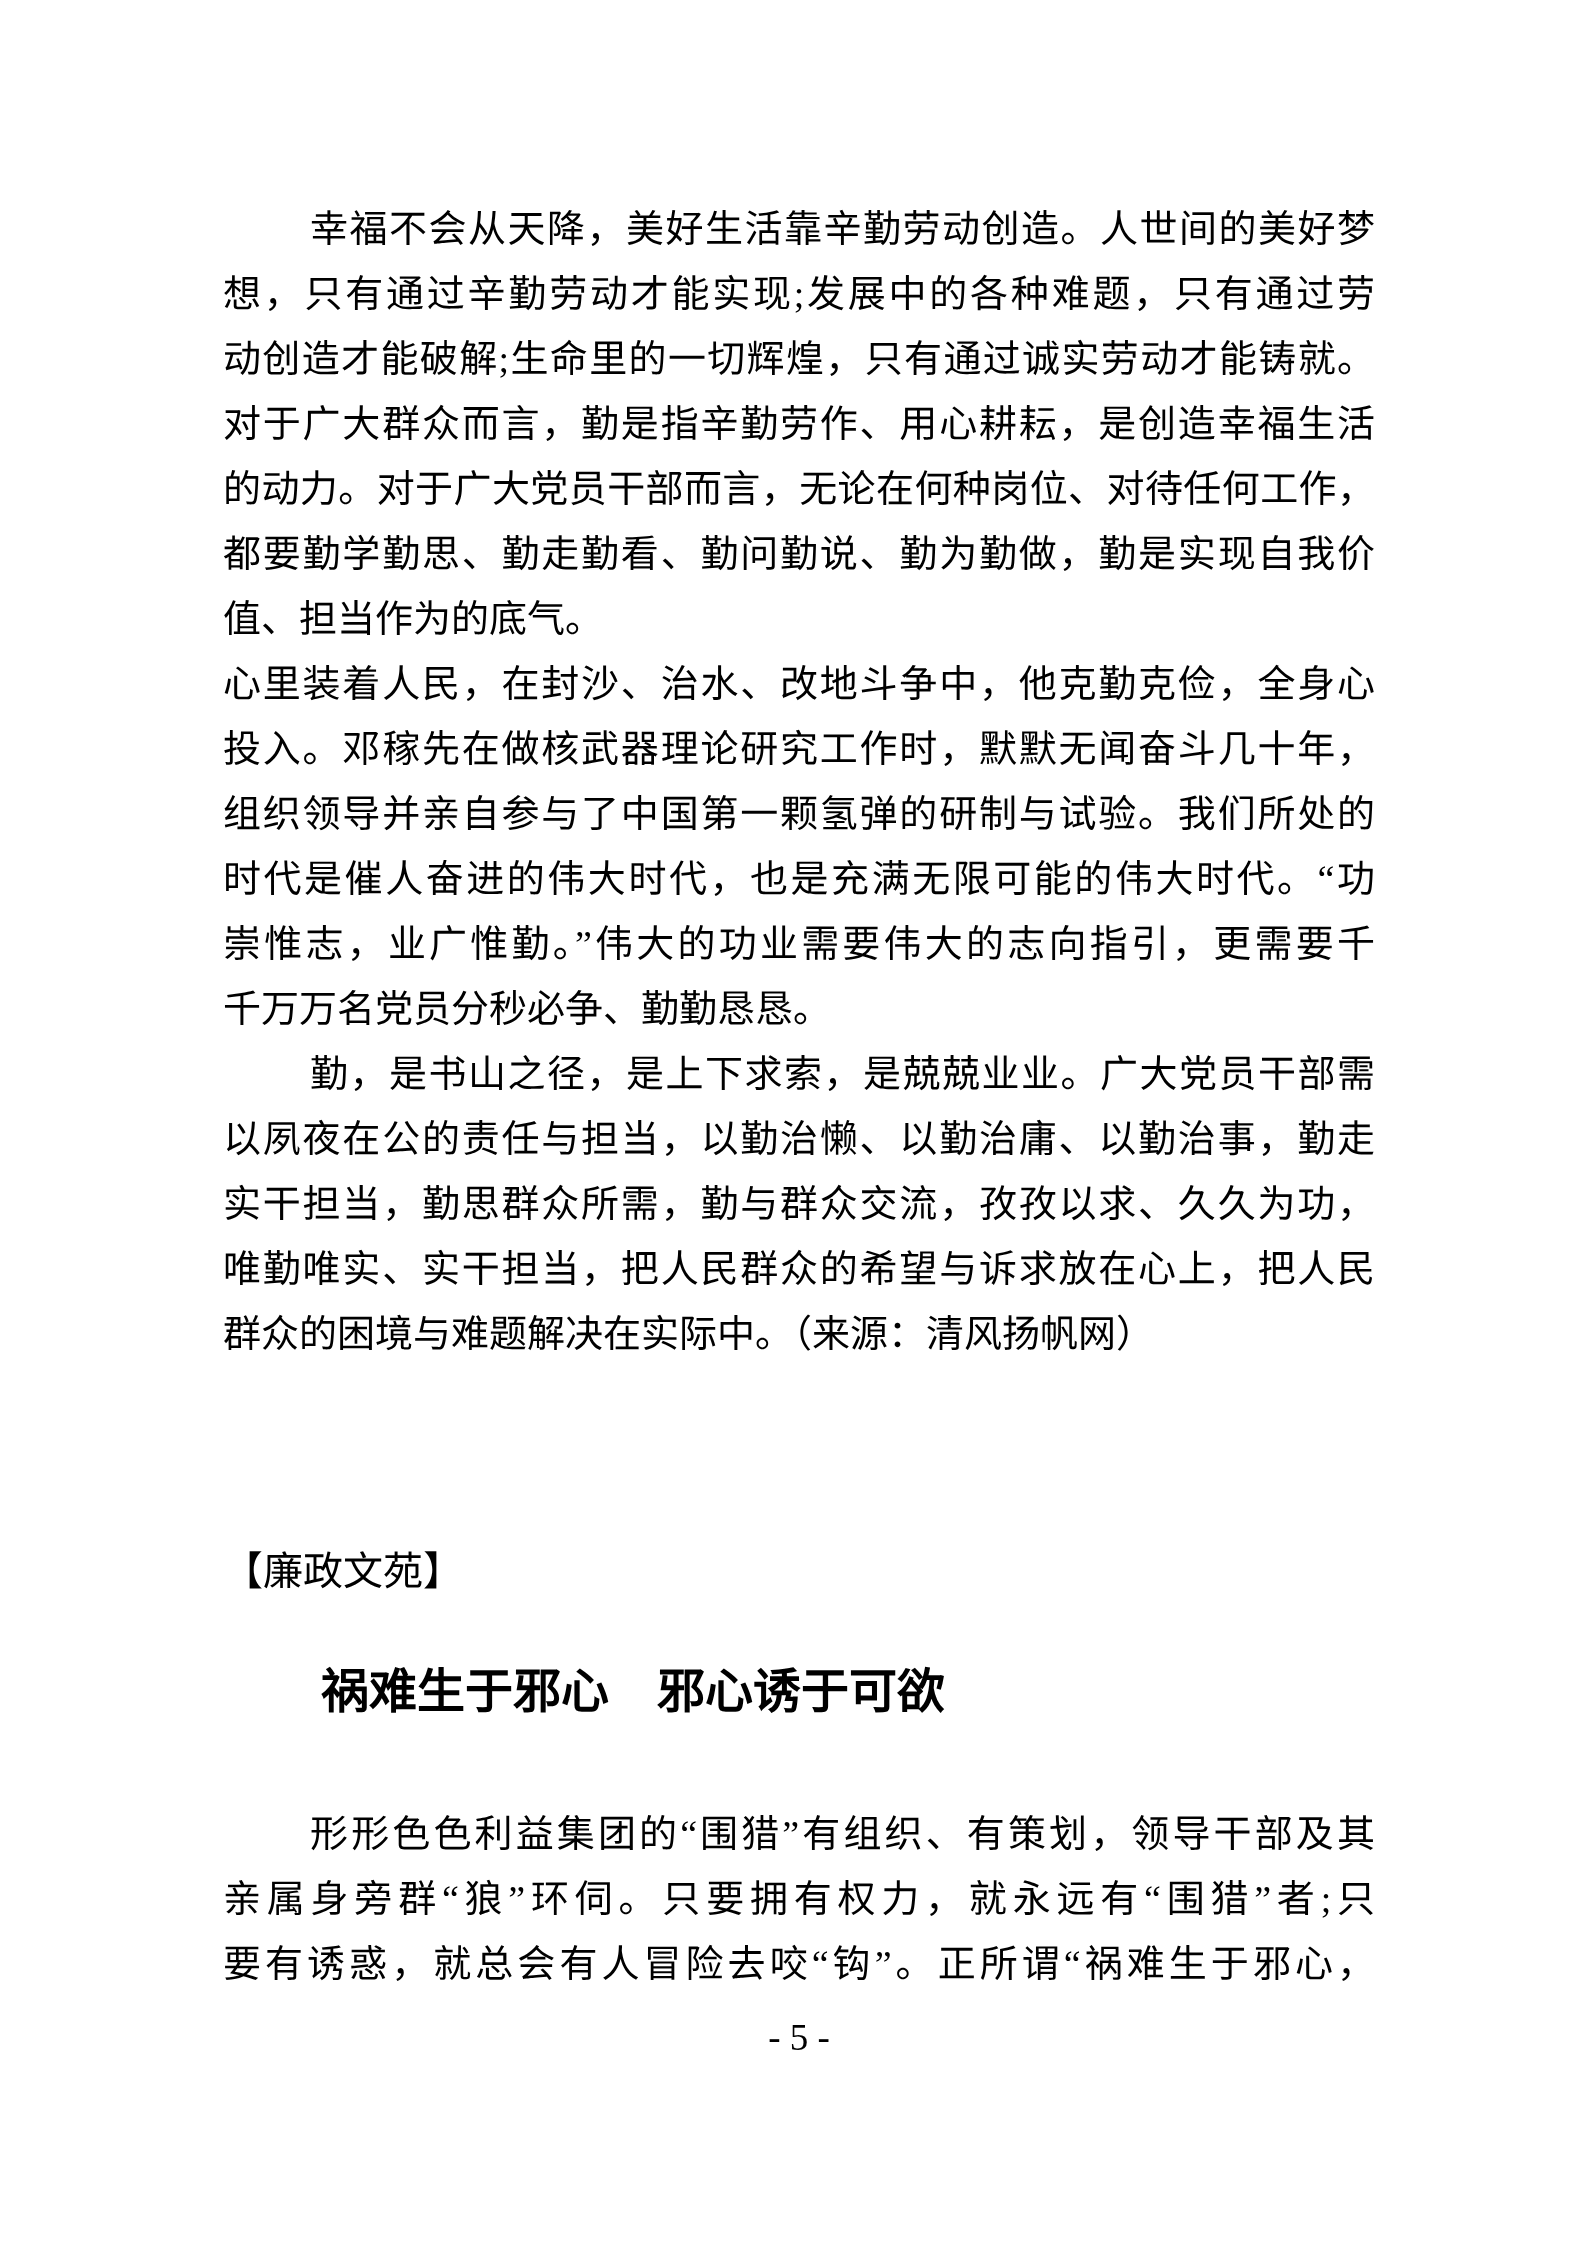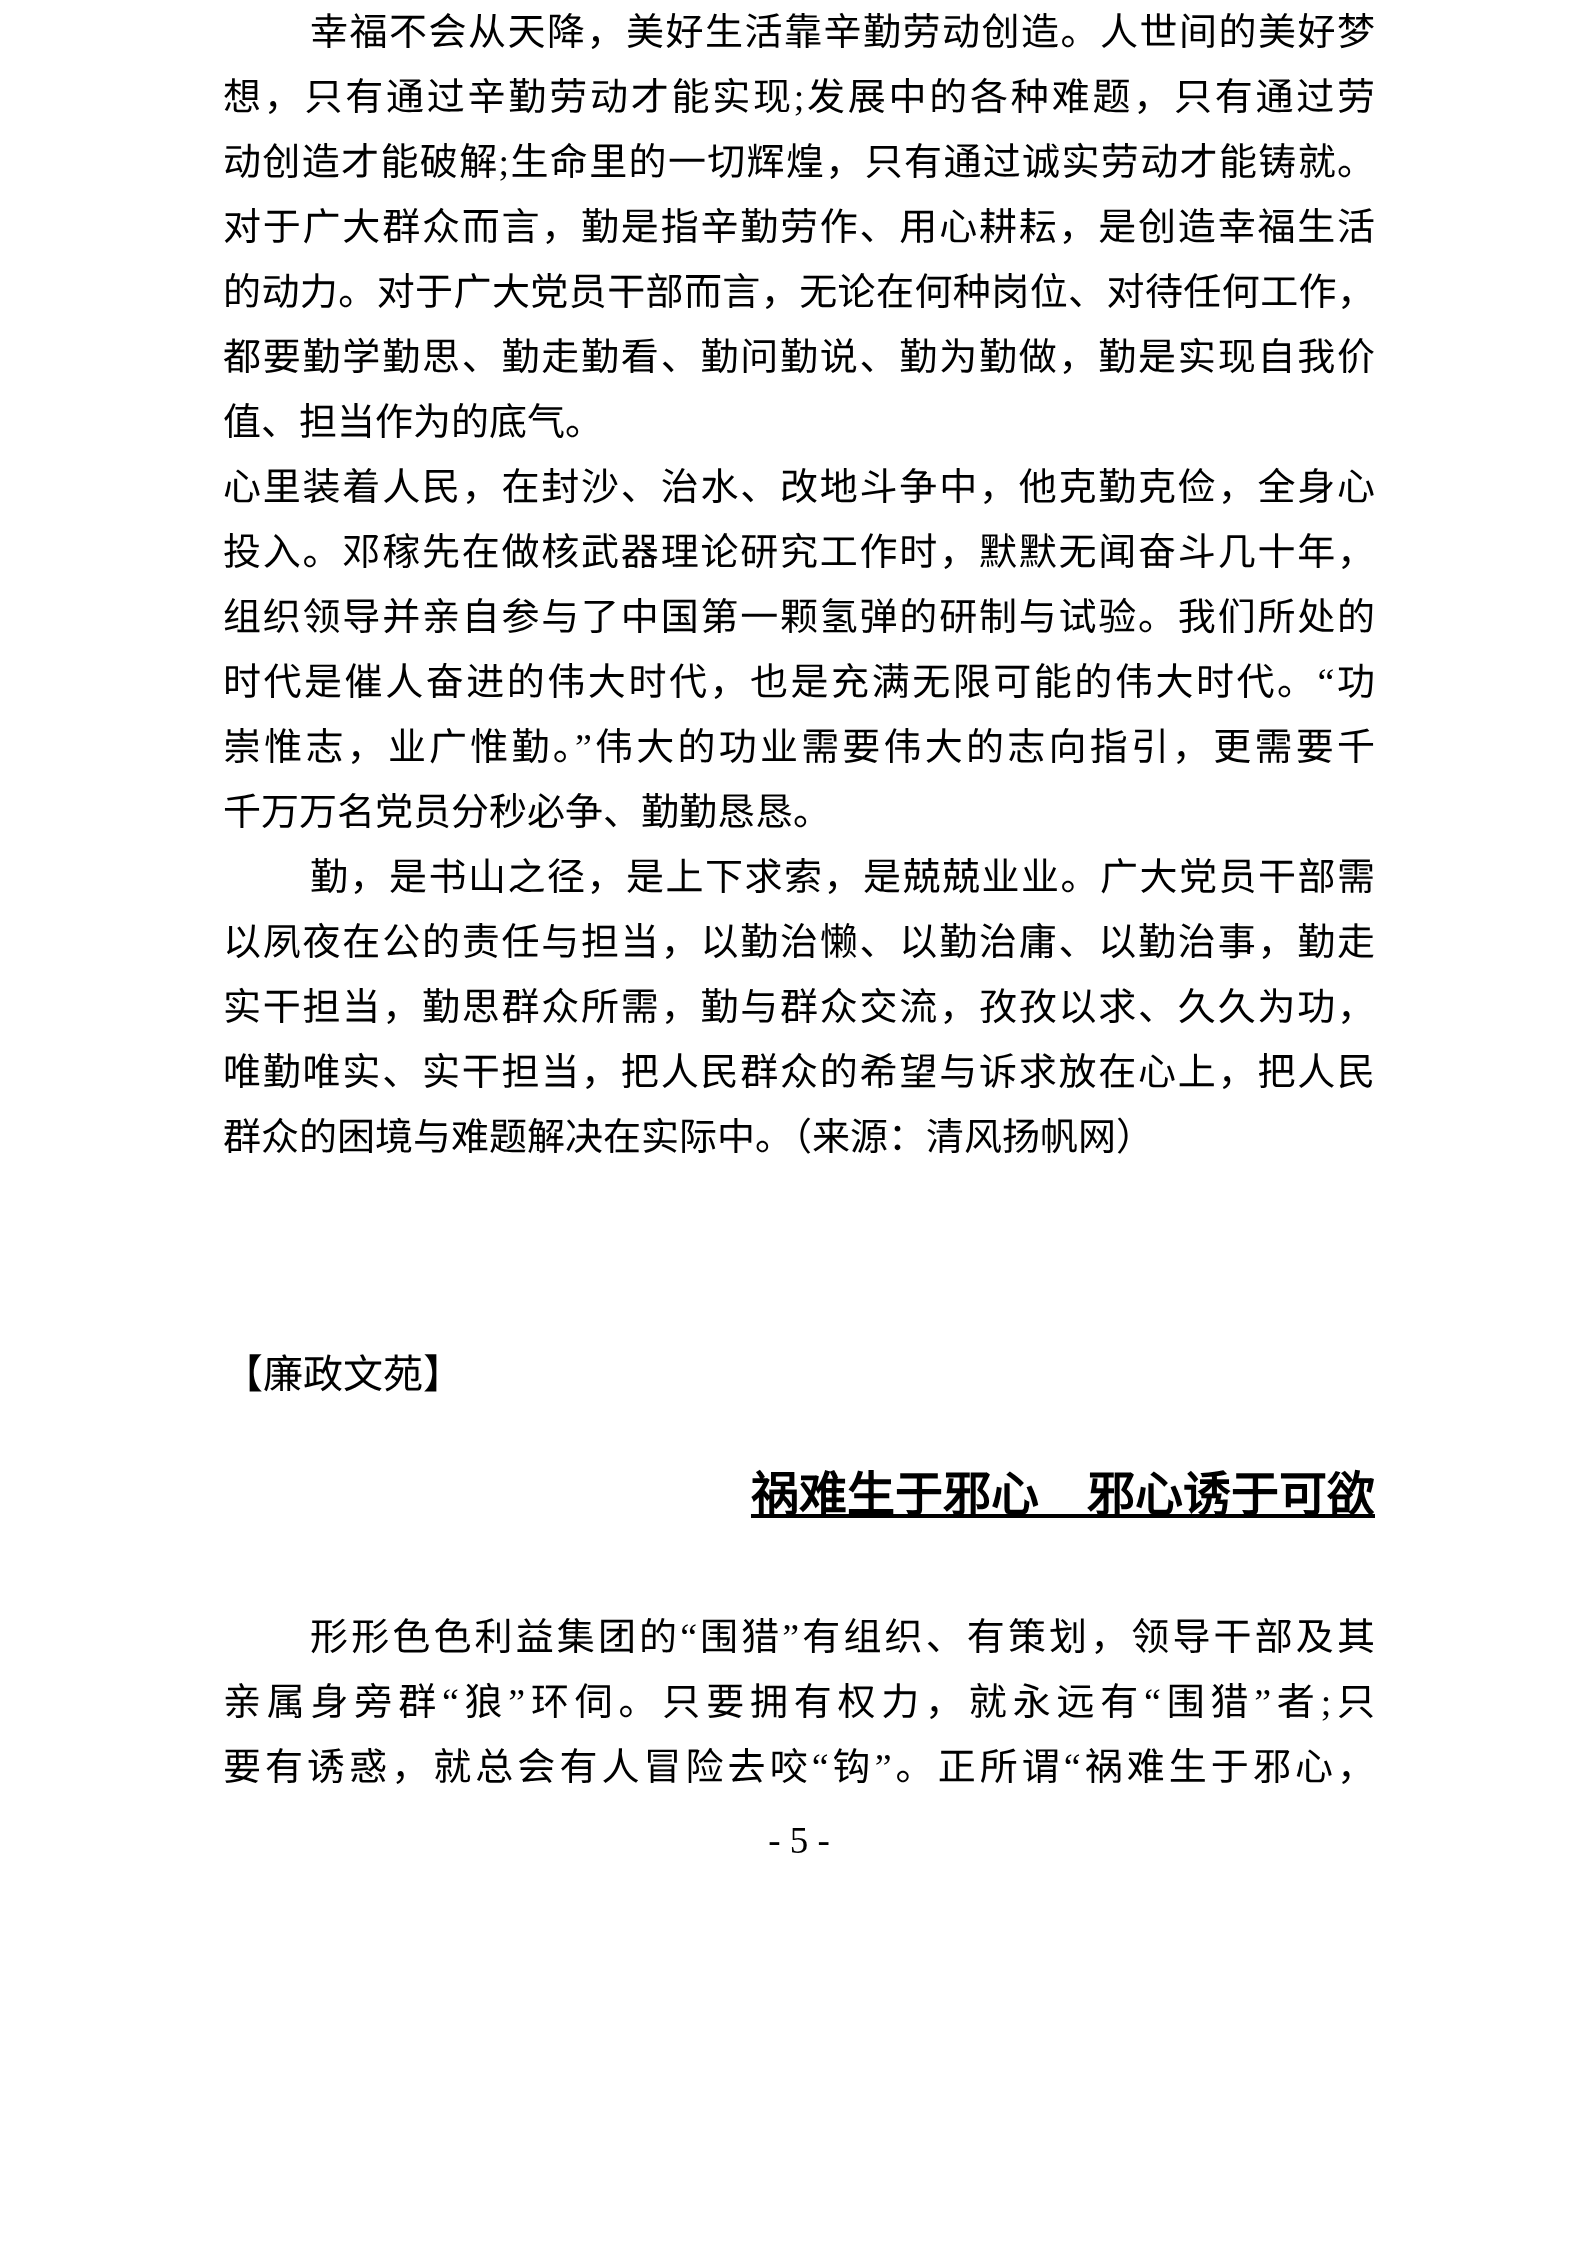--- a/index.html
+++ b/index.html
@@ -15,20 +15,21 @@
     color: #000000;
     font-family: "Liberation Serif", "DejaVu Serif", serif;
     overflow: hidden;
   }
   .content {
     padding: 0 212px 0 223px; 
   }
   
   .body-text { }
   .body-text.first-block {
+    padding-top: 197px;
   }
   .line {
     font-size: 38px;
     height: 65px;
     line-height: 65px;
     text-align: justify;
     text-align-last: justify;
     -moz-text-align-last: justify;
     overflow: visible;
   }
@@ -48,23 +49,22 @@
     text-align: left;
   }
   
   .article-title {
     margin: 55px 0 0 0;
     padding-left: 98px; 
     font-size: 48px;
     font-weight: bold;
     height: 65px;
     line-height: 65px;
-    text-align: right;
+    text-align: left;
     font-family: "Liberation Serif", "DejaVu Serif", serif;
-    text-decoration: underline;
   }
   .article-body {
     margin-top: 78px;
   }
   
   .page-number {
     margin-top: 8px;
     height: 65px;
     line-height: 65px;
     font-size: 37px;

